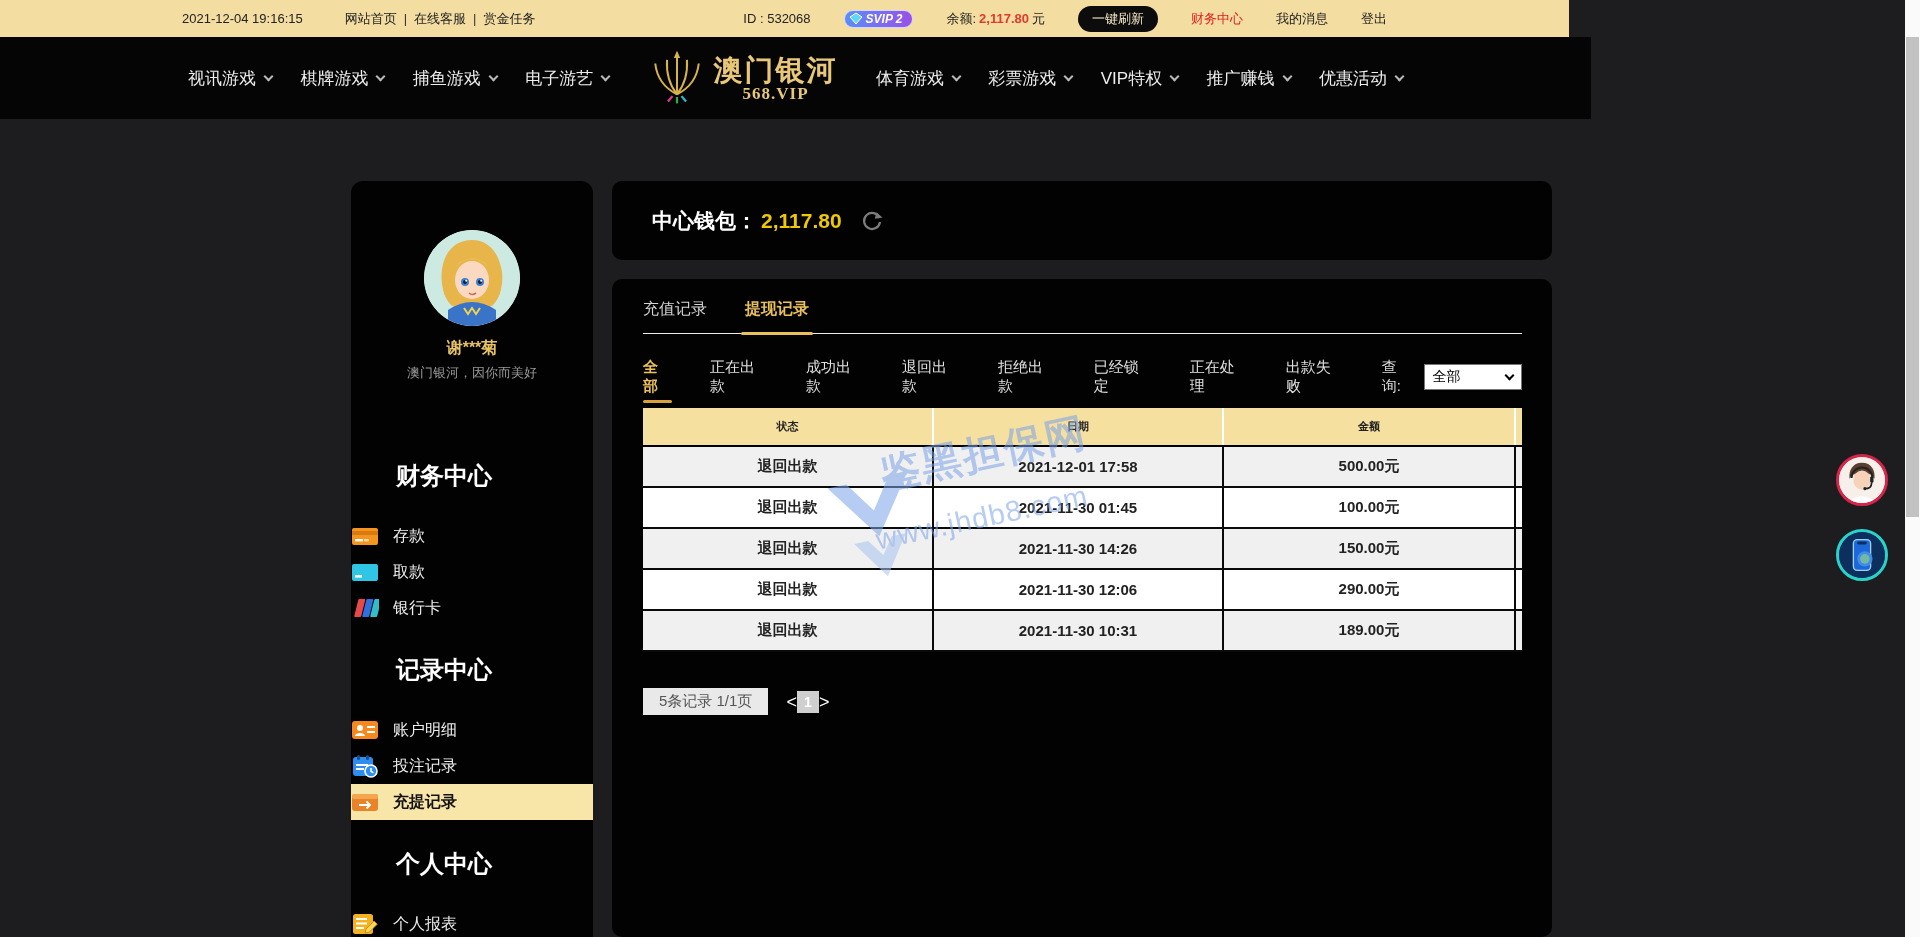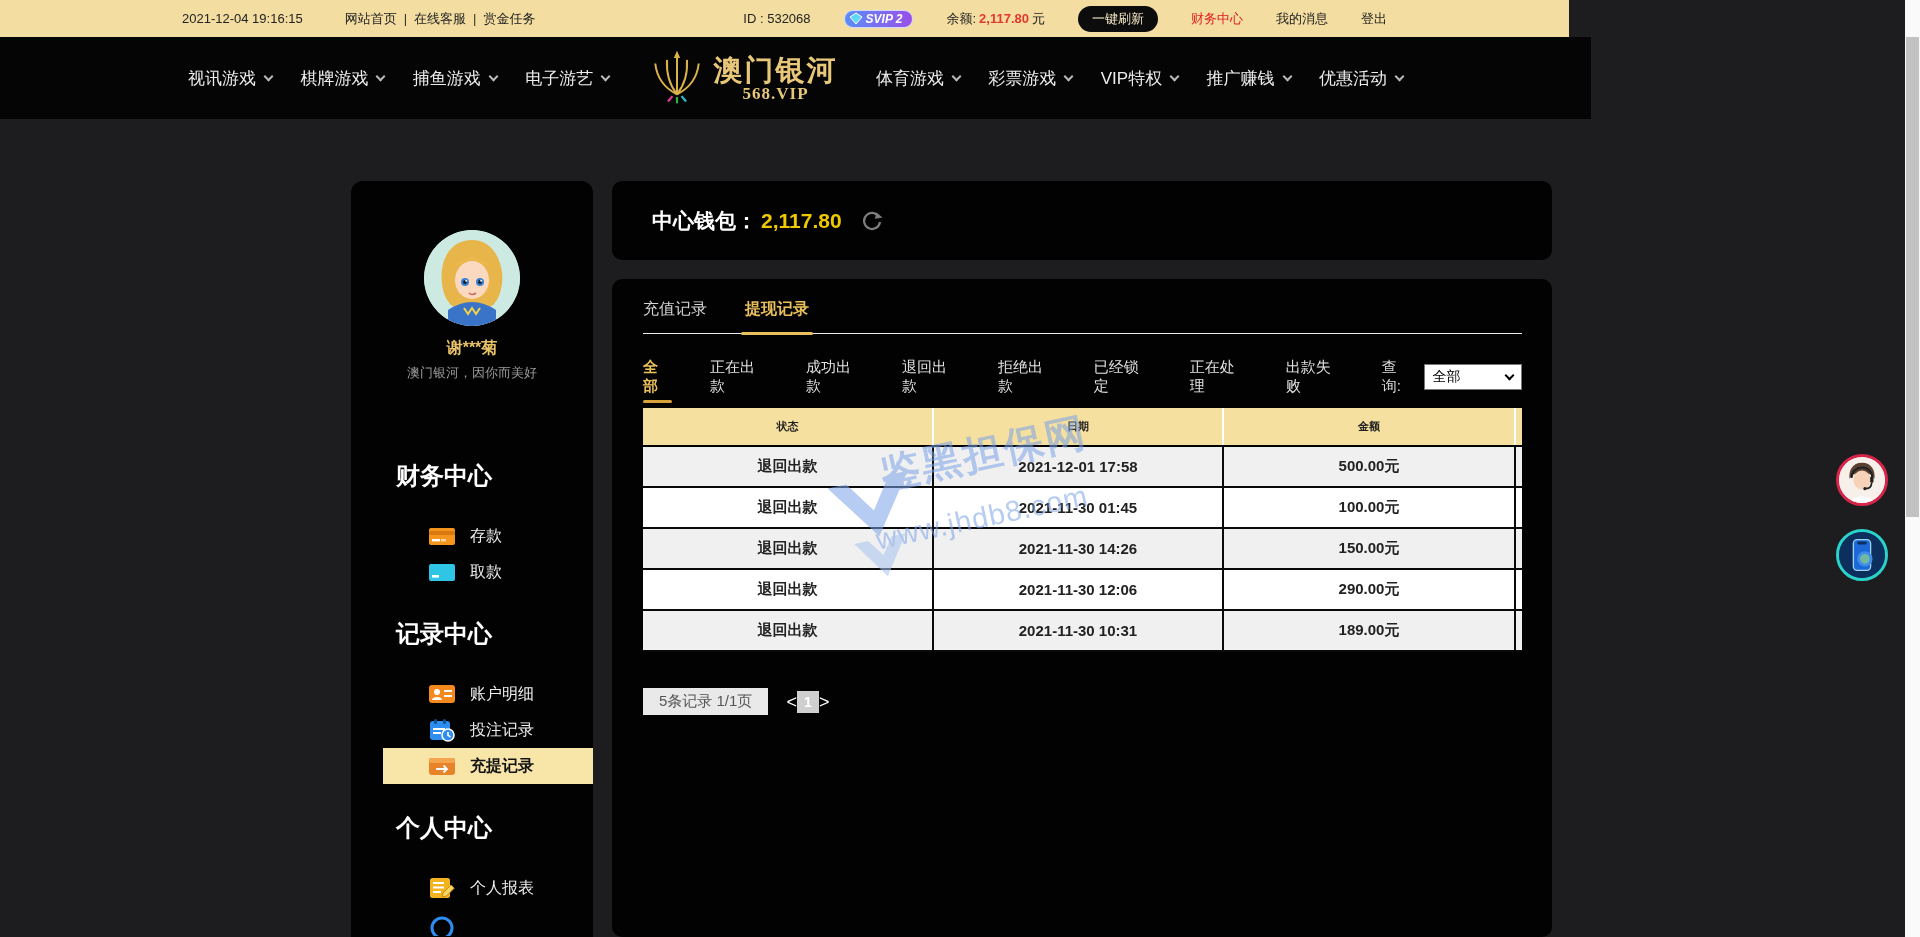--- a/index.html
+++ b/index.html
@@ -31,21 +31,21 @@
   .logo-sub { font-family:"Liberation Serif", serif; font-size:17px; font-weight:700; color:#e8c878; letter-spacing:1px; line-height:17px; }
 
   
   .sidebar { position:absolute; left:351px; top:181px; width:242px; height:756px; background:#020202; border-radius:12px 12px 0 0; overflow:hidden; }
   .avatar { width:96px; height:96px; border-radius:50%; overflow:hidden; margin:49px auto 0; cursor:pointer; background:#cdeae2; }
   .username { margin-top:12px; text-align:center; font-size:16px; font-weight:700; color:#e9c367; }
   .slogan { margin-top:5px; text-align:center; font-size:13px; color:#9a9a9a; }
   .sec-title { margin:78px 0 0 45px; font-size:24px; font-weight:700; color:#fff; }
   .sec-title.mid { margin-top:28px; }
   .side-group { margin-top:26px; }
-  .side-item { height:36px; display:flex; align-items:center; padding-left:45px; cursor:pointer; color:#ededed; font-size:16px;margin-left:32px; }
+  .side-item { height:36px; display:flex; align-items:center; cursor:pointer; color:#ededed; font-size:16px; }
   .side-item .sicon { width:28px; display:inline-flex; justify-content:center; }
   .side-item .slabel { margin-left:14px; }
   .side-item.active { background:#f8e5a8; color:#111; font-weight:700; }
 
   
   .wallet-card { position:absolute; left:612px; top:181px; width:940px; height:79px; background:#020202; border-radius:10px; display:flex; align-items:center; padding-left:40px; }
   .wallet-label { font-size:21px; font-weight:700; color:#fff; }
   .wallet-amount { font-size:21px; font-weight:700; color:#eec800; margin-left:4px; }
   .refresh-ic { margin-left:18px; display:inline-flex; cursor:pointer; }
 
@@ -218,20 +218,32 @@
     </div>
     <div class="side-item">
       <span class="sicon">
           <svg width="28" height="22" viewBox="0 0 28 22">
             <rect x="1" y="3" width="26" height="17" rx="2" fill="#2fc6e6"></rect>
             <rect x="4" y="14" width="7" height="2.6" fill="#fff"></rect>
           </svg>
         </span>
       <span class="slabel">取款</span>
     </div>
+    <div class="side-item">
+      <span class="sicon">
+          <svg width="28" height="22" viewBox="0 0 28 22">
+            <g transform="skewX(-14)">
+              <rect x="8" y="2" width="7" height="18" rx="1" fill="#e8474b"></rect>
+              <rect x="16" y="2" width="7" height="18" rx="1" fill="#2f6fe0"></rect>
+              <rect x="24" y="2" width="7" height="18" rx="1" fill="#2fbeca"></rect>
+            </g>
+          </svg>
+        </span>
+      <span class="slabel">银行卡</span>
+    </div>
   </div>
 
   <div class="sec-title mid">记录中心</div>
   <div class="side-group">
     <div class="side-item">
       <span class="sicon">
           <svg width="28" height="22" viewBox="0 0 28 22">
             <rect x="1" y="2" width="26" height="18" rx="3" fill="#f5891e"></rect>
             <circle cx="9" cy="9" r="3" fill="#fff"></circle>
             <path d="M4,17 c0,-4 10,-4 10,0 z" fill="#fff"></path>

